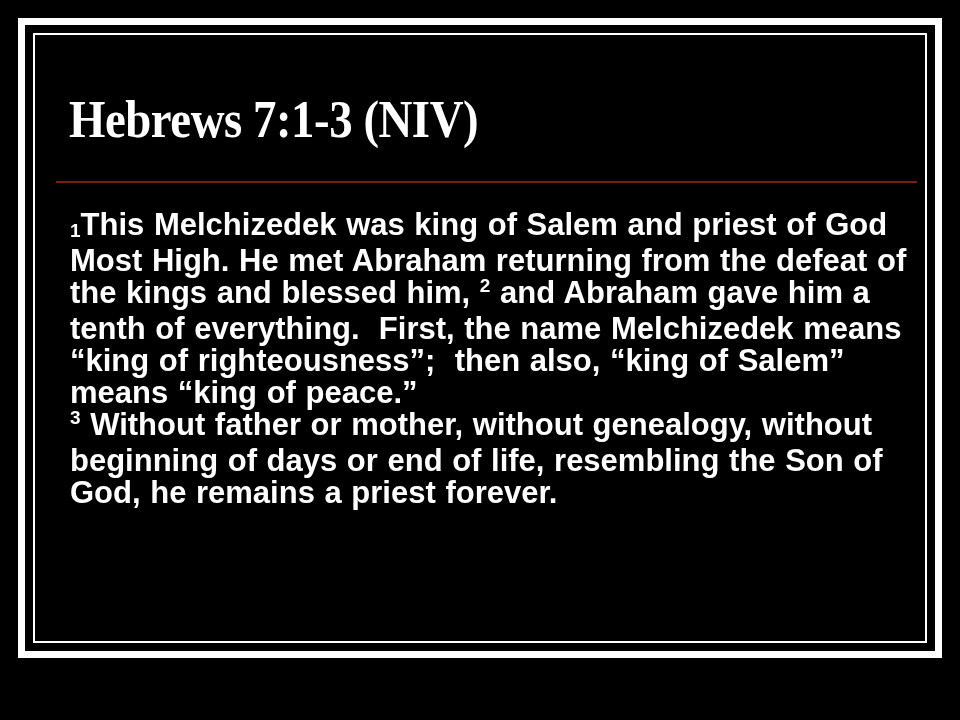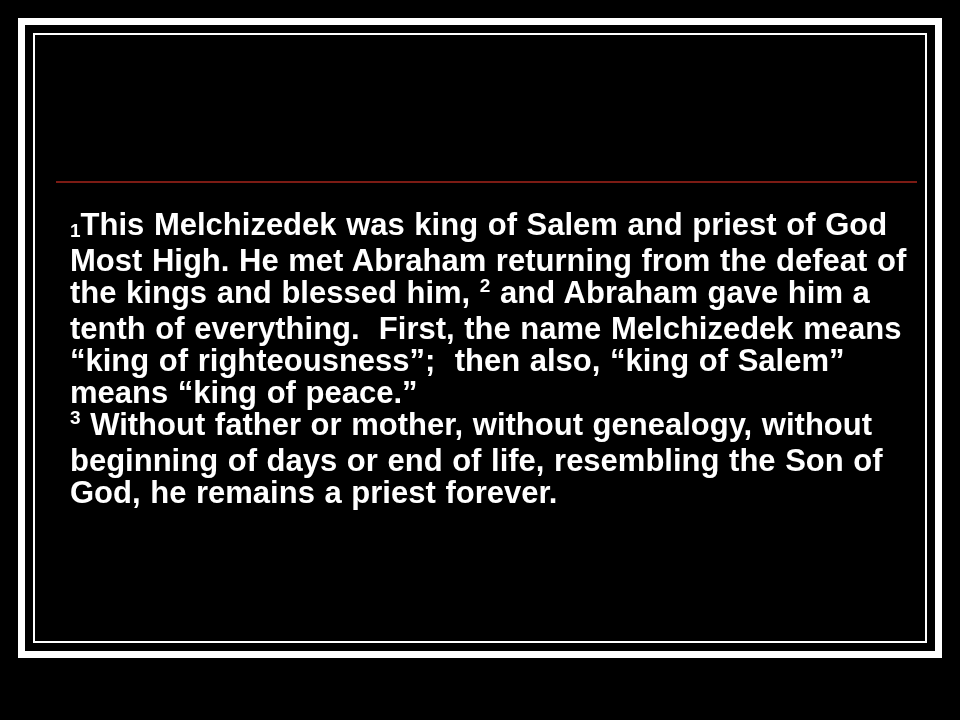--- a/index.html
+++ b/index.html
@@ -123,20 +123,23 @@
 </head>
 <body>
 
 <div id="slide">
 
   <div class="frame-outer"></div>
   <div class="frame-inner"></div>
 
   <div class="content">
 
+    <div class="title-block">
+      <h1 class="slide-title">Hebrews 7:1-3 (NIV)</h1>
+    </div>
 
     <div class="title-rule"></div>
 
     <p class="body-text"><span class="verse-num-sub">1</span><span>This Melchizedek was king of Salem and priest of God Most High. He met Abraham returning from the defeat of the kings and blessed him, </span><span class="verse-num-sup">2</span><span> and Abraham gave him a tenth of everything.  First, the name Melchizedek means “king of righteousness”;  then also, “king of Salem” means “king of peace.”
 </span><span class="verse-num-sup">3</span><span> Without father or mother, without genealogy, without beginning of days or end of life, resembling the Son of God, he remains a priest forever.</span></p>
 
   </div>
 </div>
 
 </body></html>

